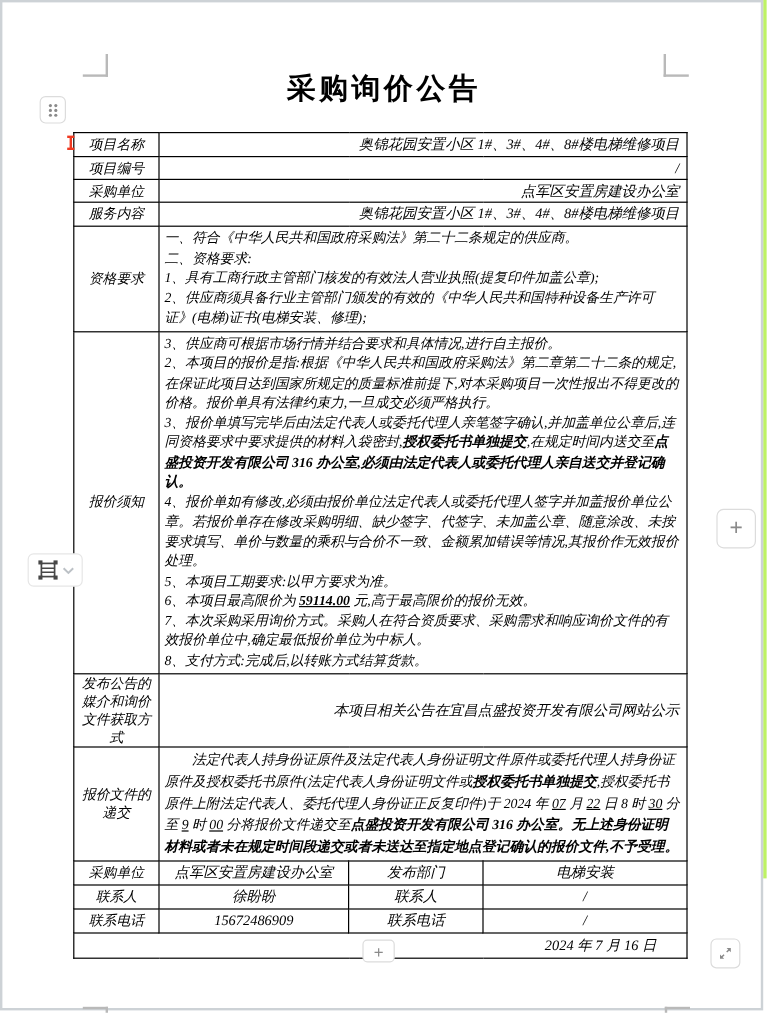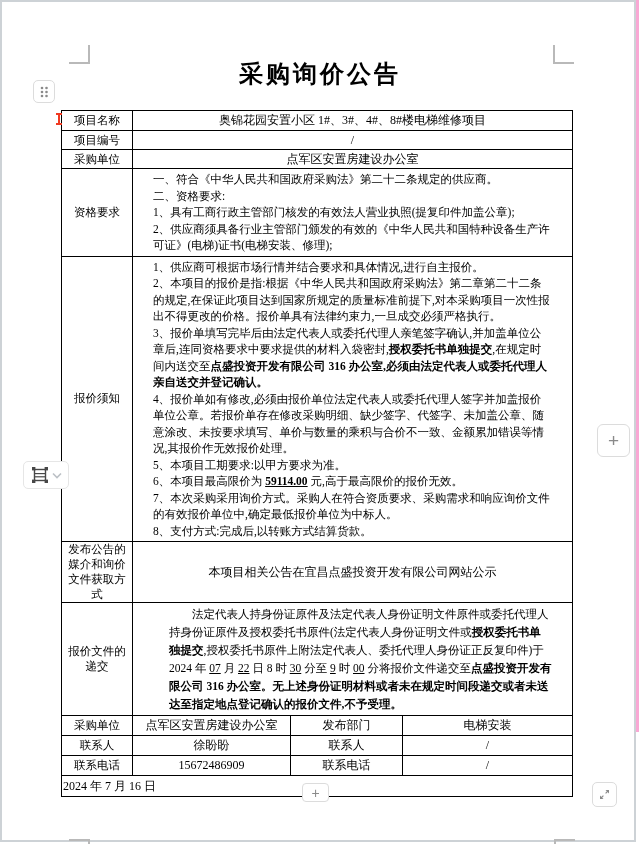--- a/index.html
+++ b/index.html
@@ -1,42 +1,42 @@
 <!DOCTYPE html>
 <html><head>
 <meta charset="utf-8">
 <style>
   html,body{margin:0;padding:0;background:#fff;}
   body{width:639px;height:844px;overflow:hidden;font-family:"Liberation Serif","DejaVu Serif",serif;color:#000;}
-  .screen{position:relative;width:639px;height:732px;background:#f9a8d4;}
+  .screen{position:relative;width:639px;height:732px;background:#bef264;}
   .frame{position:absolute;left:0;top:0;width:632px;height:838px;border:2px solid #cdd2d6;background:#fff;}
 
   
   .crop{position:absolute;}
   .crop.tl{left:67px;top:43px;width:19px;height:17px;border-right:2px solid #b9b9b9;border-bottom:2px solid #b9b9b9;}
   .crop.tr{left:551px;top:43px;width:19px;height:17px;border-left:2px solid #b9b9b9;border-bottom:2px solid #b9b9b9;}
   .crop.bl{left:67px;top:837px;width:19px;height:7px;border-right:2px solid #b9b9b9;border-top:2px solid #b9b9b9;}
   .crop.br{left:552px;top:837px;width:19px;height:7px;border-left:2px solid #b9b9b9;border-top:2px solid #b9b9b9;}
 
   .title{position:absolute;left:0;top:56px;width:636px;margin:0;text-align:center;
          font-size:24px;font-weight:700;letter-spacing:3px;font-family:"Liberation Serif","DejaVu Serif",serif;}
 
   table.doc{position:absolute;left:59px;top:108px;width:511px;border-collapse:collapse;table-layout:fixed;
             font-size:12px;}
-  table.doc td{border:1px solid #000;vertical-align:middle;overflow:hidden;}
+  table.doc td{border:1px solid #000;vertical-align:middle;overflow:hidden;font-style:italic;}
   td.lbl{text-align:center;padding:0 1px;font-size:11.5px;}
-  td.val{text-align:center;padding:0 6px;}
-  td.big{padding:2px 20px;font-size:11.5px;}
+  td.val{text-align:right;padding:0 6px;}
+  td.big{padding:2px 4px;font-size:11.5px;}
   td.ctr{text-align:center;}
   tr.h20{height:20px}tr.h19{height:19px}tr.h21{height:21px}
   .para{line-height:16.5px;}
-  .indent{text-indent:2em;line-height:18px;margin-left:16px;}
+  .indent{text-indent:2em;line-height:18px;}
   .b{font-weight:700;}
   .u{text-decoration:underline;text-align:center;}
-  td.date-cell{text-align:left;padding-right:25px;height:18px;font-size:12px;}
+  td.date-cell{text-align:right;padding-right:25px;height:18px;font-size:12px;}
 
   
   .fab{position:absolute;background:#fff;border:1px solid #dcdcdc;border-radius:5px;display:flex;
        align-items:center;justify-content:center;padding:0;cursor:pointer;box-sizing:border-box;color:#8a8a8a;}
   .handle{left:33px;top:80px;width:22px;height:23px;}
   .tools{left:23px;top:461px;width:46px;height:28px;border-color:#e6e6e6;gap:3px;}
   .plus-right{left:597px;top:424px;width:33px;height:33px;font-size:19px;line-height:1;border-radius:6px;}
   .plus-bottom{left:302px;top:783px;width:27px;height:19px;font-size:14px;line-height:1;border-radius:4px;}
   .expand{left:592px;top:782px;width:25px;height:25px;}
   .plus-glyph{font-family:"Liberation Sans",sans-serif;color:#8a8a8a;}
@@ -70,36 +70,40 @@
           <td class="val" colspan="3">奥锦花园安置小区 1#、3#、4#、8#楼电梯维修项目</td>
         </tr>
         <tr class="h19">
           <td class="lbl">项目编号</td>
           <td class="val" colspan="3">/</td>
         </tr>
         <tr class="h19">
           <td class="lbl">采购单位</td>
           <td class="val" colspan="3">点军区安置房建设办公室</td>
         </tr>
+        <tr class="h20">
+          <td class="lbl">服务内容</td>
+          <td class="val" colspan="3">奥锦花园安置小区 1#、3#、4#、8#楼电梯维修项目</td>
+        </tr>
         <tr>
           <td class="lbl">资格要求</td>
           <td class="big" colspan="3">
             <div>
                 <div class="para"><span>一、符合《中华人民共和国政府采购法》第二十二条规定的供应商。</span></div>
                 <div class="para"><span>二、资格要求:</span></div>
                 <div class="para"><span>1、具有工商行政主管部门核发的有效法人营业执照(提复印件加盖公章);</span></div>
                 <div class="para"><span>2、供应商须具备行业主管部门颁发的有效的《中华人民共和国特种设备生产许可证》(电梯)证书(电梯安装、修理);</span></div>
               </div>
           </td>
         </tr>
         <tr>
           <td class="lbl">报价须知</td>
           <td class="big" colspan="3">
             <div>
-                <div class="para"><span>1、供应商可根据市场行情并结合要求和具体情况,进行自主报价。</span></div>
+                <div class="para"><span>3、供应商可根据市场行情并结合要求和具体情况,进行自主报价。</span></div>
                 <div class="para"><span>2、本项目的报价是指:根据《中华人民共和国政府采购法》第二章第二十二条的规定,在保证此项目达到国家所规定的质量标准前提下,对本采购项目一次性报出不得更改的价格。报价单具有法律约束力,一旦成交必须严格执行。</span></div>
                 <div class="para"><span>3、报价单填写完毕后由法定代表人或委托代理人亲笔签字确认,并加盖单位公章后,连同资格要求中要求提供的材料入袋密封,</span><span class="b">授权委托书单独提交</span><span>,在规定时间内送交至</span><span class="b">点盛投资开发有限公司 316 办公室,必须由法定代表人或委托代理人亲自送交并登记确认。</span></div>
                 <div class="para"><span>4、报价单如有修改,必须由报价单位法定代表人或委托代理人签字并加盖报价单位公章。若报价单存在修改采购明细、缺少签字、代签字、未加盖公章、随意涂改、未按要求填写、单价与数量的乘积与合价不一致、金额累加错误等情况,其报价作无效报价处理。</span></div>
                 <div class="para"><span>5、本项目工期要求:以甲方要求为准。</span></div>
                 <div class="para"><span>6、本项目最高限价为 </span><span class="b u">59114.00</span><span> 元,高于最高限价的报价无效。</span></div>
                 <div class="para"><span>7、本次采购采用询价方式。采购人在符合资质要求、采购需求和响应询价文件的有效报价单位中,确定最低报价单位为中标人。</span></div>
                 <div class="para"><span>8、支付方式:完成后,以转账方式结算货款。</span></div>
               </div>
           </td>
         </tr>

